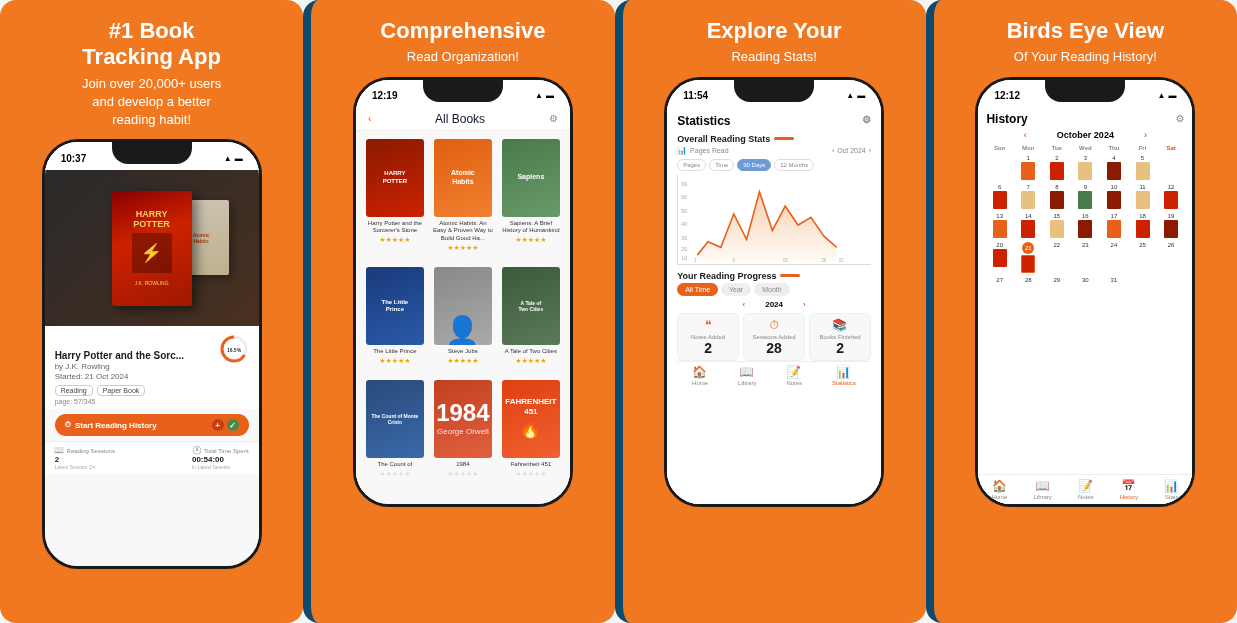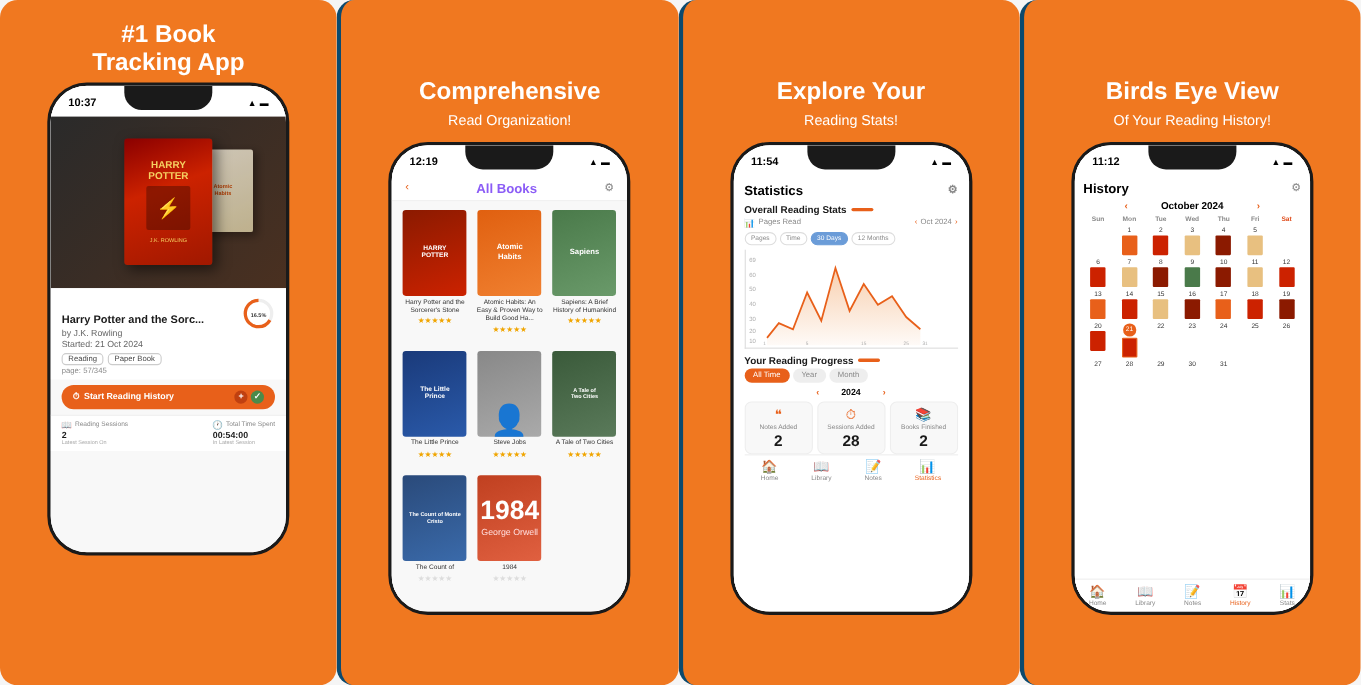--- a/index.html
+++ b/index.html
@@ -15,22 +15,21 @@
       flex: 1;
       background: #f07820;
       display: flex;
       flex-direction: column;
       align-items: center;
       padding: 18px 12px 12px;
       position: relative;
       border-radius: 16px;
     }
     .panel + .panel {
-      border-left: 4px solid #0c4a6e;
-      justify-content: center;
+      border-left: 8px solid #0c4a6e;
     }
     .panel-title {
       color: #fff;
       font-size: 22px;
       font-weight: 800;
       text-align: center;
       line-height: 1.2;
       margin-bottom: 4px;
     }
     .panel-subtitle {
@@ -228,22 +227,22 @@
     .phone2 .screen-header {
       display: flex;
       align-items: center;
       justify-content: space-between;
       padding: 4px 12px;
       background: #fff;
       border-bottom: 1px solid #eee;
     }
     .screen-header .title {
       font-size: 12px;
-      font-weight: 700;
-      color: #8b5cf6;
+      font-weight: 400;
+      color: #0f172a;
     }
     .books-grid {
       display: grid;
       grid-template-columns: repeat(3, 1fr);
       gap: 6px;
       padding: 8px;
       background: #f8f8f8;
       overflow-y: auto;
       height: calc(100% - 60px);
     }
@@ -488,20 +487,23 @@
       border-top: 1px solid #eee;
       background: #fff;
     }
   </style>
 </head>
 <body>
 
 <div class="panel">
   <div class="panel-title" style="white-space:pre-line">#1 Book
 Tracking App</div>
+  <div class="panel-subtitle" style="white-space:pre-line">Join over 20,000+ users
+and develop a better
+reading habit!</div>
 
   <div class="phone phone1">
     <div class="phone-notch"></div>
     <div class="phone-screen">
       <div class="status-bar">
         <span class="status-time">10:37</span>
         <div class="status-icons">
           <span>▲</span>
           <span>▬</span>
         </div>
@@ -648,20 +650,29 @@
           <span class="stars" style="color:#ddd;">★★★★★</span>
         </div>
         <div class="book-cell">
           <div class="book-thumb" style="background:linear-gradient(160deg,#c04020,#e06040);display:flex;flex-direction:column;align-items:center;justify-content:center;">
             <span style="font-size:24px;color:#fff;font-weight:900;line-height:1;">1984</span>
             <span style="font-size:8px;color:#ffdddd;margin-top:2px;">George Orwell</span>
           </div>
           <span class="book-cell-name">1984</span>
           <span class="stars" style="color:#ddd;">★★★★★</span>
         </div>
+        <div class="book-cell">
+          <div class="book-thumb" style="background:linear-gradient(160deg,#e04010,#f06030);display:flex;flex-direction:column;align-items:center;justify-content:center;">
+            <span style="font-size:8px;color:#fff;font-weight:900;text-align:center;line-height:1.2;">FAHRENHEIT
+451</span>
+            <span style="font-size:18px;margin-top:2px;">🔥</span>
+          </div>
+          <span class="book-cell-name">Fahrenheit 451</span>
+          <span class="stars" style="color:#ddd;">★★★★★</span>
+        </div>
       </div>
     </div>
   </div>
 </div>
 
 <div class="panel">
   <div class="panel-title">Explore Your</div>
   <div class="panel-subtitle">Reading Stats!</div>
 
   <div class="phone phone3">
@@ -777,21 +788,21 @@
 </div>
 
 <div class="panel">
   <div class="panel-title">Birds Eye View</div>
   <div class="panel-subtitle">Of Your Reading History!</div>
 
   <div class="phone phone4">
     <div class="phone-notch"></div>
     <div class="phone-screen" style="position:relative;">
       <div class="status-bar">
-        <span class="status-time">11:12</span>
+        <span class="status-time">12:12</span>
         <div class="status-icons">
           <span>▲</span>
           <span>▬</span>
         </div>
       </div>
       <div class="history-content" style="padding-bottom:30px;">
         <div class="history-header">
           <span class="history-title">History</span>
           <span style="font-size:10px;color:#888;">⚙</span>
         </div>

